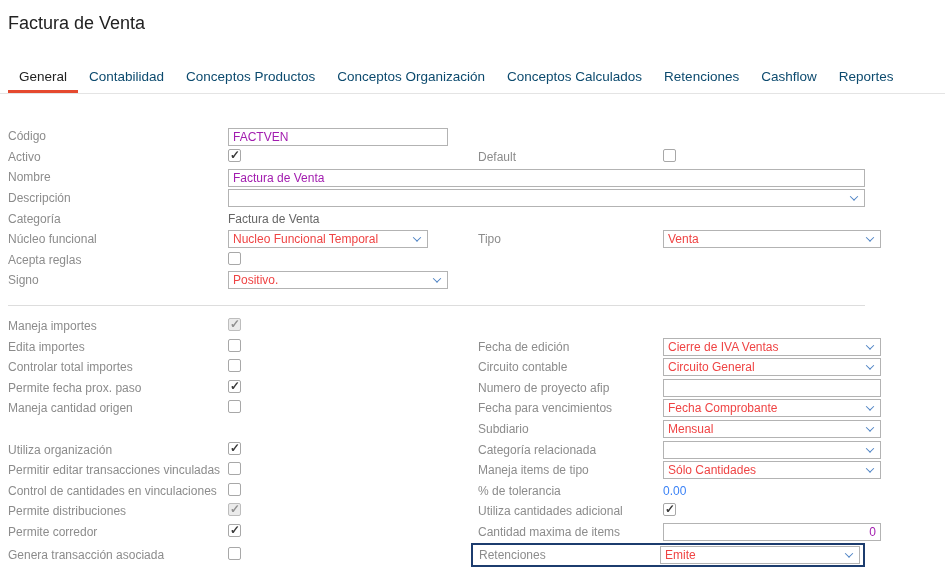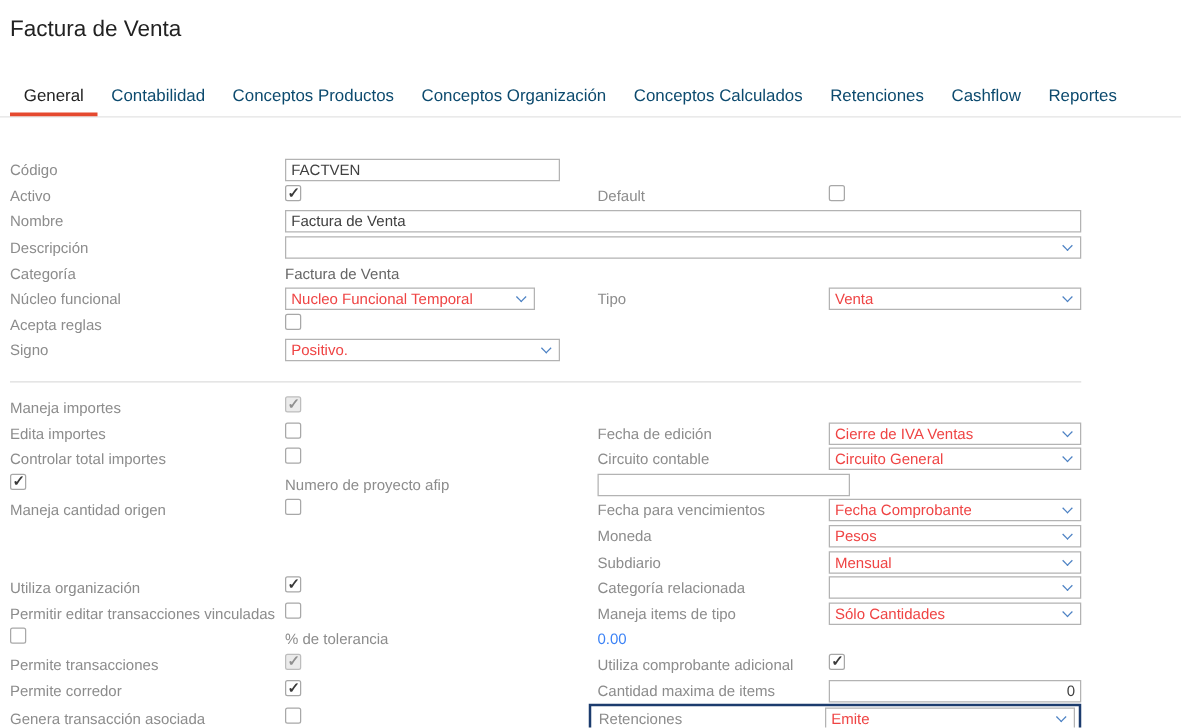--- a/index.html
+++ b/index.html
@@ -12,22 +12,22 @@
   .tab { font-size: 13.5px; color: #0c4a6e; padding: 8px 11px 9px 11px; white-space: nowrap; cursor: pointer; }
   .tab.active { color: #222; padding-bottom: 6px; border-bottom: 3px solid var(--accent-red, #e5492f); }
 
   .form { padding-left: 8px; margin-top: 32px; }
   .frow { display: grid; grid-template-columns: 220px 250px 185px 202px; align-items: center; height: 20.6px; }
   .frow.tall { height: 25px; }
   .lbl { font-size: 12px; color: #8c8c8c; white-space: nowrap; overflow: hidden; }
   .static-val { font-size: 12px; color: #666; }
 
   .txt { height: 18px; border: 1px solid #b3b3b3; background: #fff; font-family: "Liberation Sans", sans-serif;
-         font-size: 12px; color: #404040; padding: 0 4px; outline: none; }
-  .w220 { width: 220px; } .w200 { width: 200px; } .w202 { width: 202px; } .wfull { width: 637px; }
+         font-size: 12px; color: #a21caf; padding: 0 4px; outline: none; }
+  .w220 { width: 220px; } .w200 { width: 200px; } .w202 { width: 218px; } .wfull { width: 637px; }
   .txt.num { text-align: right; }
   .num-plain { width: 202px; text-align: left; font-size: 12px; color: #3b82f6; padding-right: 4px; }
 
   .sel { height: 18px; border: 1px solid #b3b3b3; background: #fff; display: flex; align-items: center;
          justify-content: space-between; cursor: pointer; }
   .sel-text { font-size: 12px; color: #ef4444; padding-left: 4px; white-space: nowrap; overflow: hidden; }
   .sel-arrow { width: 6px; height: 6px; border-right: 1.6px solid var(--select-chevron, #4d82c4);
                border-bottom: 1.6px solid var(--select-chevron, #4d82c4);
                transform: rotate(45deg) translate(-1px,-1px); margin-right: 7px; flex: 0 0 auto; }
 
@@ -151,48 +151,38 @@
     <span class="lbl">Circuito contable</span>
     <span>
       <div class="sel w202">
         <span class="sel-text">Circuito General</span>
         <span class="sel-arrow"></span>
       </div>
     </span>
   </div>
 
   <div class="frow">
+    <span class="lbl">Permite fecha prox. paso</span>
     <span><span class="cb checked"></span></span>
     <span class="lbl">Numero de proyecto afip</span>
     <span><input class="txt w202" value="" style=""></span>
   </div>
 
   <div class="frow">
     <span class="lbl">Maneja cantidad origen</span>
     <span><span class="cb"></span></span>
     <span class="lbl">Fecha para vencimientos</span>
     <span>
       <div class="sel w202">
         <span class="sel-text">Fecha Comprobante</span>
         <span class="sel-arrow"></span>
       </div>
     </span>
   </div>
 
-  <div class="frow">
-    <span></span>
-    <span></span>
-    <span class="lbl">Moneda</span>
-    <span>
-      <div class="sel w202">
-        <span class="sel-text">Pesos</span>
-        <span class="sel-arrow"></span>
-      </div>
-    </span>
-  </div>
 
   <div class="frow">
     <span></span>
     <span></span>
     <span class="lbl">Subdiario</span>
     <span>
       <div class="sel w202">
         <span class="sel-text">Mensual</span>
         <span class="sel-arrow"></span>
       </div>
@@ -217,29 +207,30 @@
     <span class="lbl">Maneja items de tipo</span>
     <span>
       <div class="sel w202">
         <span class="sel-text">Sólo Cantidades</span>
         <span class="sel-arrow"></span>
       </div>
     </span>
   </div>
 
   <div class="frow">
+    <span class="lbl">Control de cantidades en vinculaciones</span>
     <span><span class="cb"></span></span>
     <span class="lbl">% de tolerancia</span>
     <span class="num-plain">0.00</span>
   </div>
 
   <div class="frow">
-    <span class="lbl">Permite transacciones</span>
+    <span class="lbl">Permite distribuciones</span>
     <span><span class="cb checked disabled"></span></span>
-    <span class="lbl">Utiliza comprobante adicional</span>
+    <span class="lbl">Utiliza cantidades adicional</span>
     <span><span class="cb checked"></span></span>
   </div>
 
   <div class="frow">
     <span class="lbl">Permite corredor</span>
     <span><span class="cb checked"></span></span>
     <span class="lbl">Cantidad maxima de items</span>
     <span><input class="txt w202 num" value="0" style=""></span>
   </div>
 

